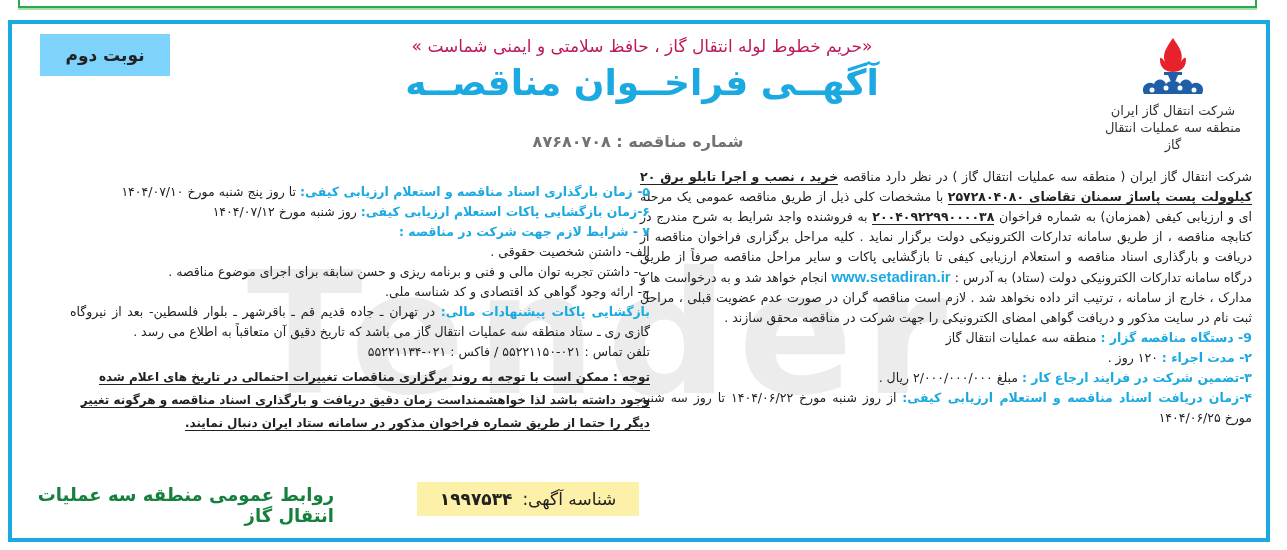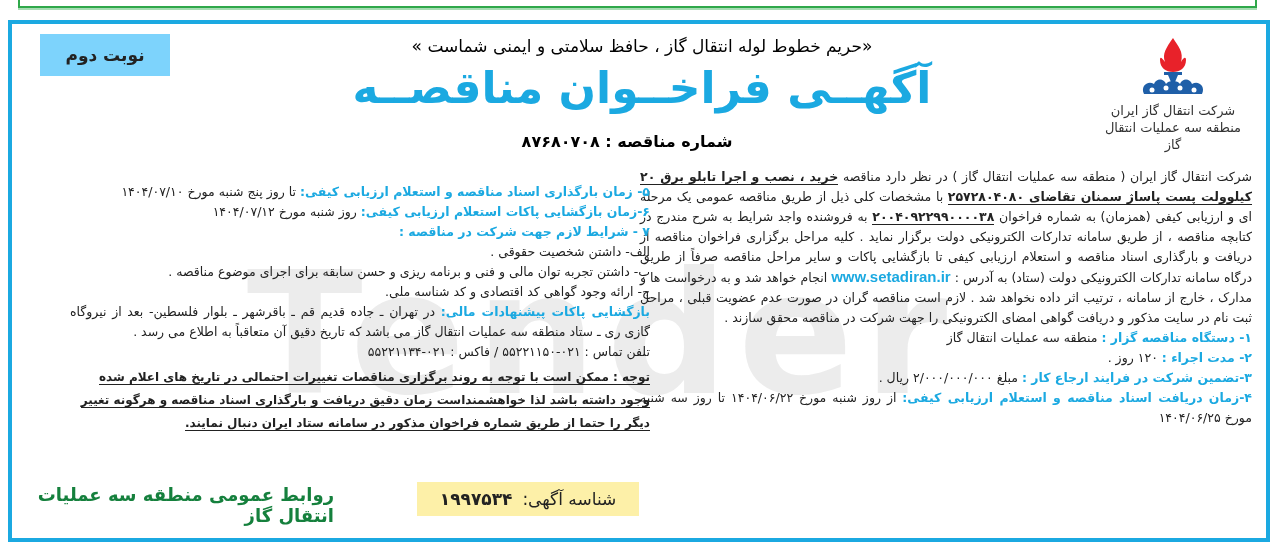--- a/index.html
+++ b/index.html
@@ -32,29 +32,29 @@
     .logo-block {
       position: absolute; right: 18px; top: 12px; width: 150px; height: 120px;
       text-align: center; direction: rtl;
     }
     .logo-block svg { display: block; margin: 0 auto; }
     .logo-text {
       font-size: 13px; color: #333; line-height: 17px; margin-top: 4px;
     }
     .slogan {
       position: absolute; left: 250px; top: 12px; width: 760px; text-align: center;
-      font-size: 17px; color: #000000; direction: rtl;
+      font-size: 17px; color: #be185d; direction: rtl;
     }
     .main-title {
       position: absolute; left: 250px; top: 38px; width: 760px; text-align: center;
-      font-size: 44px; font-weight: bold; color: #1ba9e1; direction: rtl; letter-spacing: 2px;
+      font-size: 36px; font-weight: bold; color: #1ba9e1; direction: rtl; letter-spacing: 2px;
     }
     .tender-number {
-      position: absolute; left: 235px; top: 108px; width: 760px; text-align: center;
-      font-size: 16px; font-weight: bold; color: #000000; direction: rtl;
+      position: absolute; left: 246px; top: 108px; width: 760px; text-align: center;
+      font-size: 16px; font-weight: bold; color: #737373; direction: rtl;
     }
     .col {
       position: absolute; direction: rtl; font-size: 12.5px; line-height: 20px; color: #222;
       text-align: justify;
     }
     .col-right { right: 14px; top: 143px; width: 612px; }
     .col-left { left: 58px; top: 158px; width: 580px; }
     .b { font-weight: bold; }
     .u { border-bottom: 1.5px solid #222; }
     .blue { color: #1ba9e1; font-weight: bold; }
@@ -118,21 +118,21 @@
   <div class="col col-right">
     <span>شرکت انتقال گاز ایران ( منطقه سه عملیات انتقال گاز ) در نظر دارد مناقصه</span>
     <span class="b u">خرید ، نصب و اجرا تابلو برق ۲۰ کیلوولت پست پاساژ سمنان تقاضای ۲۵۷۲۸۰۴۰۸۰</span>
     <span>با مشخصات کلی ذیل از طریق مناقصه عمومی یک مرحله ای و ارزیابی کیفی (همزمان) به شماره فراخوان</span>
     <span class="b u">۲۰۰۴۰۹۲۲۹۹۰۰۰۰۳۸</span>
     <span>به فروشنده واجد شرایط به شرح مندرج در کتابچه مناقصه ، از طریق سامانه تدارکات الکترونیکی دولت برگزار نماید . کلیه مراحل برگزاری فراخوان مناقصه از دریافت و بارگذاری اسناد مناقصه و استعلام ارزیابی کیفی تا بازگشایی پاکات و سایر مراحل مناقصه صرفاً از طریق درگاه سامانه تدارکات الکترونیکی دولت (ستاد) به آدرس :</span>
     <span class="url">www.setadiran.ir</span>
     <span>انجام خواهد شد و به درخواست ها و مدارک ، خارج از سامانه ، ترتیب اثر داده نخواهد شد . لازم است مناقصه گران در صورت عدم عضویت قبلی ، مراحل ثبت نام در سایت مذکور و دریافت گواهی امضای الکترونیکی را جهت شرکت در مناقصه محقق سازند .</span>
 
     <span class="item">
-      <span class="blue">۱- دستگاه مناقصه گزار :</span>
+      <span class="blue">9- دستگاه مناقصه گزار :</span>
       <span>منطقه سه عملیات انتقال گاز</span>
     </span>
     <span class="item">
       <span class="blue">۲- مدت اجراء :</span>
       <span>۱۲۰ روز .</span>
     </span>
     <span class="item">
       <span class="blue">۳-تضمین شرکت در فرایند ارجاع کار :</span>
       <span>مبلغ ۲/۰۰۰/۰۰۰/۰۰۰ ریال .</span>
     </span>

